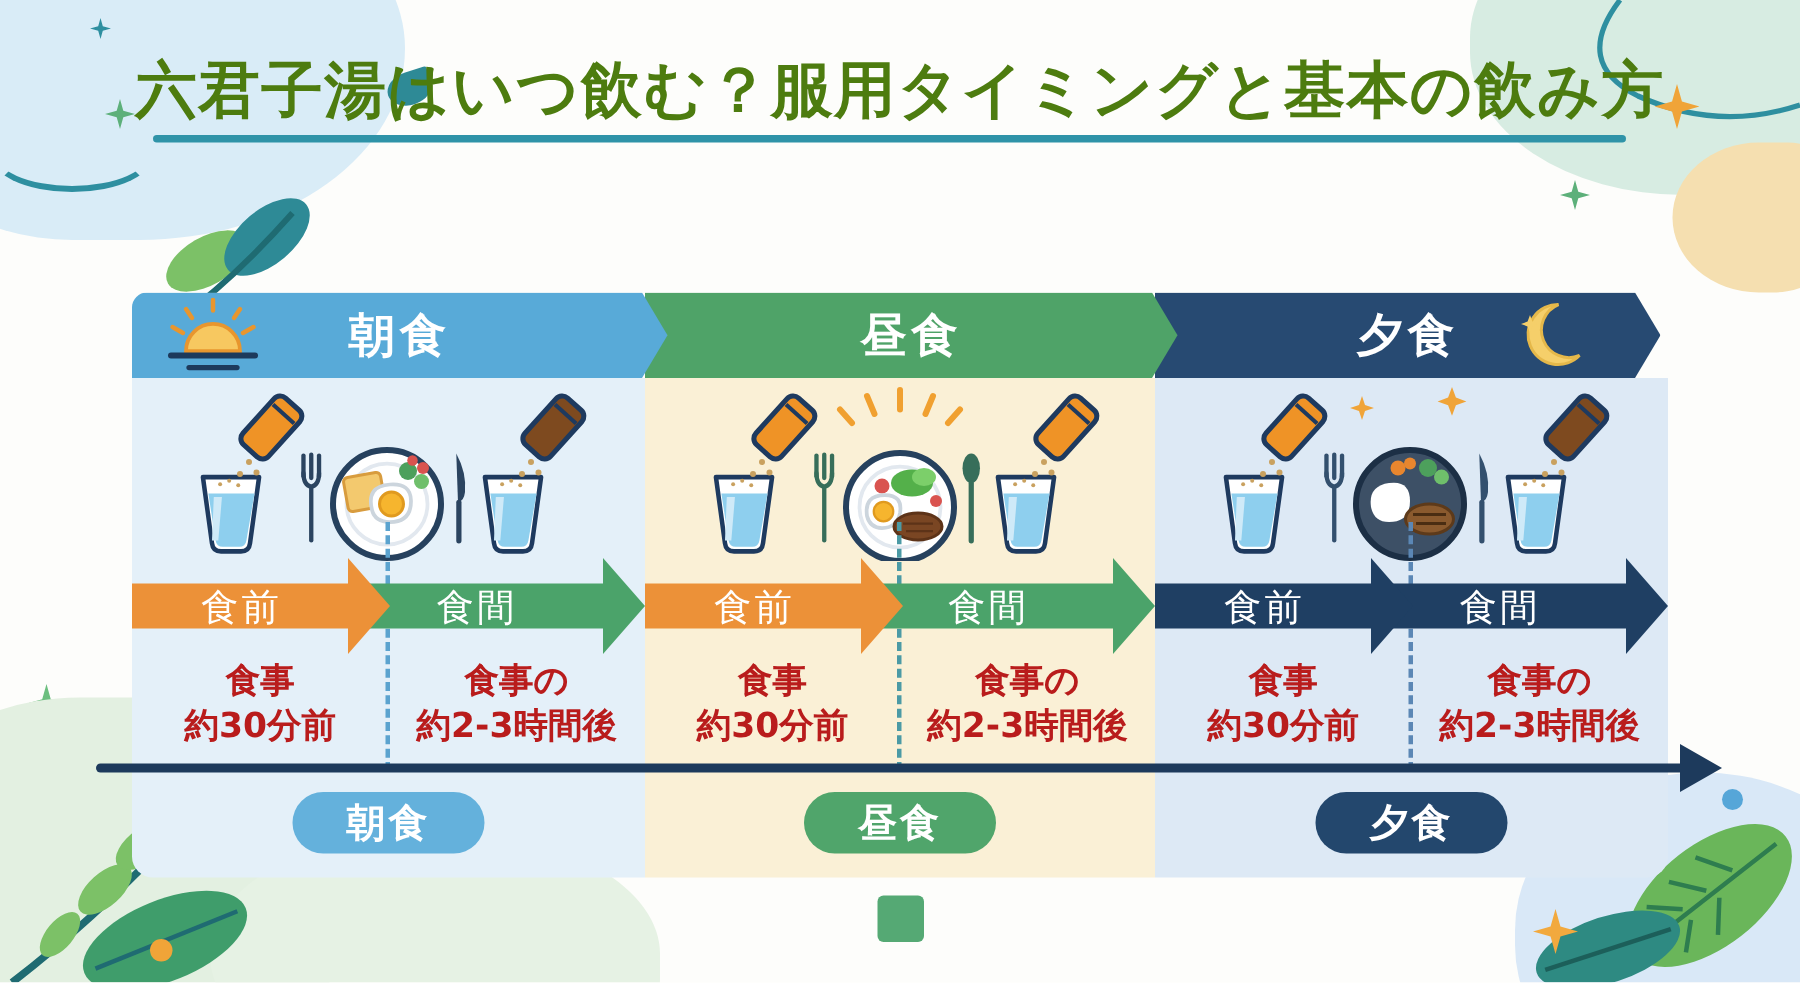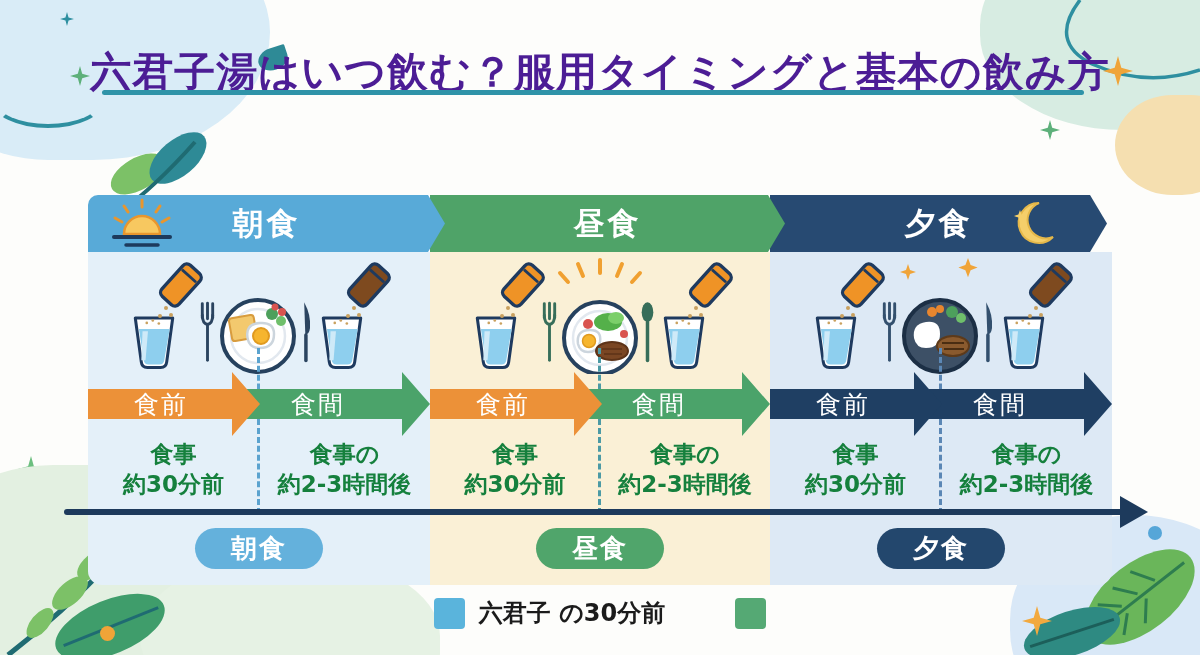--- a/index.html
+++ b/index.html
@@ -11,22 +11,22 @@
   .arc-tl{left:-8px;top:74px;width:104px;height:46px;border:4px solid transparent;border-bottom-color:#2e8fa0;border-radius:50%;}
   .blob-tr{right:-80px;top:-70px;width:300px;height:200px;background:#d7ece2;border-radius:50% 45% 55% 50%;}
   .tan-blob{right:-30px;top:95px;width:115px;height:100px;background:#f5dfb0;border-radius:60% 40% 50% 60%;}
   .blob-bl{left:-100px;bottom:-90px;width:320px;height:280px;background:#e3f0e1;border-radius:55% 45% 40% 60%;}
   .blob-bl2{left:140px;bottom:-70px;width:300px;height:170px;background:#e6f2e4;border-radius:50% 50% 45% 55%;}
   .blob-br{right:-70px;bottom:-80px;width:260px;height:220px;background:#d9e8f7;border-radius:50% 55% 45% 50%;}
   .droplet{left:258px;top:48px;width:30px;height:22px;background:#2e8a96;border-radius:80% 10% 80% 80%;transform:rotate(-18deg);}
   .spark{position:absolute;clip-path:polygon(50% 0,61% 39%,100% 50%,61% 61%,50% 100%,39% 61%,0 50%,39% 39%);}
   .dot{position:absolute;border-radius:50%;}
   
-  .title{position:absolute;left:0;right:0;top:45px;text-align:center;font-size:41px;font-weight:800;
-         color:#4c1d95;z-index:2;letter-spacing:1px;}
+  .title{position:absolute;left:0;right:0;top:33px;text-align:center;font-size:41px;font-weight:800;
+         color:#4d7c0f;z-index:2;letter-spacing:1px;}
   .title-underline{position:absolute;left:102px;top:90px;width:982px;height:5px;background:#2f93a8;border-radius:3px;z-index:2;}
   
   .schedule-badge{position:absolute;left:50%;transform:translateX(-50%);top:121px;background:#275a80;color:#fff;
      font-size:27px;font-weight:800;padding:8px 42px;border-radius:30px;z-index:2;letter-spacing:1px;}
   
   .hdr{position:absolute;top:195px;height:57px;z-index:12;display:flex;align-items:center;justify-content:center;
        color:#fff;font-size:31px;font-weight:800;letter-spacing:3px;
        clip-path:polygon(0 0,calc(100% - 17px) 0,100% 50%,calc(100% - 17px) 100%,0 100%);
        filter:drop-shadow(3px 0 0 #ffffff);}
   .hdr-morning{left:88px;width:357px;background:#58aad8;border-radius:10px 0 0 0;z-index:14;}
@@ -47,21 +47,21 @@
      clip-path:polygon(0 17px,calc(100% - 28px) 17px,calc(100% - 28px) 0,100% 50%,calc(100% - 28px) 100%,calc(100% - 28px) calc(100% - 17px),0 calc(100% - 17px));}
   .arrowA{left:0;width:172px;z-index:4;}
   .arrowB{left:144px;right:0;z-index:3;}
   .a-orange{background:#ec9138;}
   .a-green{background:#4ba36a;}
   .a-navy{background:#1f3f63;}
   .dash{position:absolute;left:calc(50% - 2px);top:96px;height:166px;width:0;border-left:3px dashed #5ba3cf;z-index:2;}
   .col-noon .dash{border-left-color:#4b9aa5;}
   .col-evening .dash{border-left-color:#5b87b5;}
   .notes{position:absolute;left:0;right:0;top:188px;display:flex;z-index:3;}
-  .note{width:50%;text-align:center;font-size:23px;font-weight:800;line-height:1.3;color:#15803d;}
+  .note{width:50%;text-align:center;font-size:23px;font-weight:800;line-height:1.3;color:#b91c1c;}
   
   .timeline-line{position:absolute;left:64px;top:509px;width:1062px;height:6px;background:#1d3a5c;border-radius:3px;z-index:8;}
   .timeline-head{position:absolute;left:1120px;top:496px;width:0;height:0;border-left:28px solid #1d3a5c;
      border-top:16px solid transparent;border-bottom:16px solid transparent;z-index:8;}
   .pill-row{position:absolute;top:527px;height:42px;display:flex;align-items:center;justify-content:center;z-index:9;}
   .pr-morning{left:88px;width:342px;} .pr-noon{left:430px;width:340px;} .pr-evening{left:770px;width:342px;}
   .pill{color:#fff;font-size:26px;font-weight:800;letter-spacing:2px;padding:3px 36px;border-radius:24px;}
   .pill-morning{background:#64b1dc;} .pill-noon{background:#50a56b;} .pill-evening{background:#23476d;}
   
   .legend{position:absolute;left:0;right:0;top:597px;display:flex;justify-content:center;gap:70px;z-index:4;}
@@ -368,21 +368,17 @@
     </div>
   <div class="pill-row pr-noon">
       <div class="pill pill-noon">昼食</div>
     </div>
   <div class="pill-row pr-evening">
       <div class="pill pill-evening">夕食</div>
     </div>
 
   <div class="legend">
     <div class="legend-item">
-      <div class="swatch sw-blue"></div>
-      <div class="legend-label">六君子 の30分前</div>
-    </div>
-    <div class="legend-item">
       <div class="swatch sw-green"></div>
     </div>
   </div>
 
 </div>
 
 </body></html>

